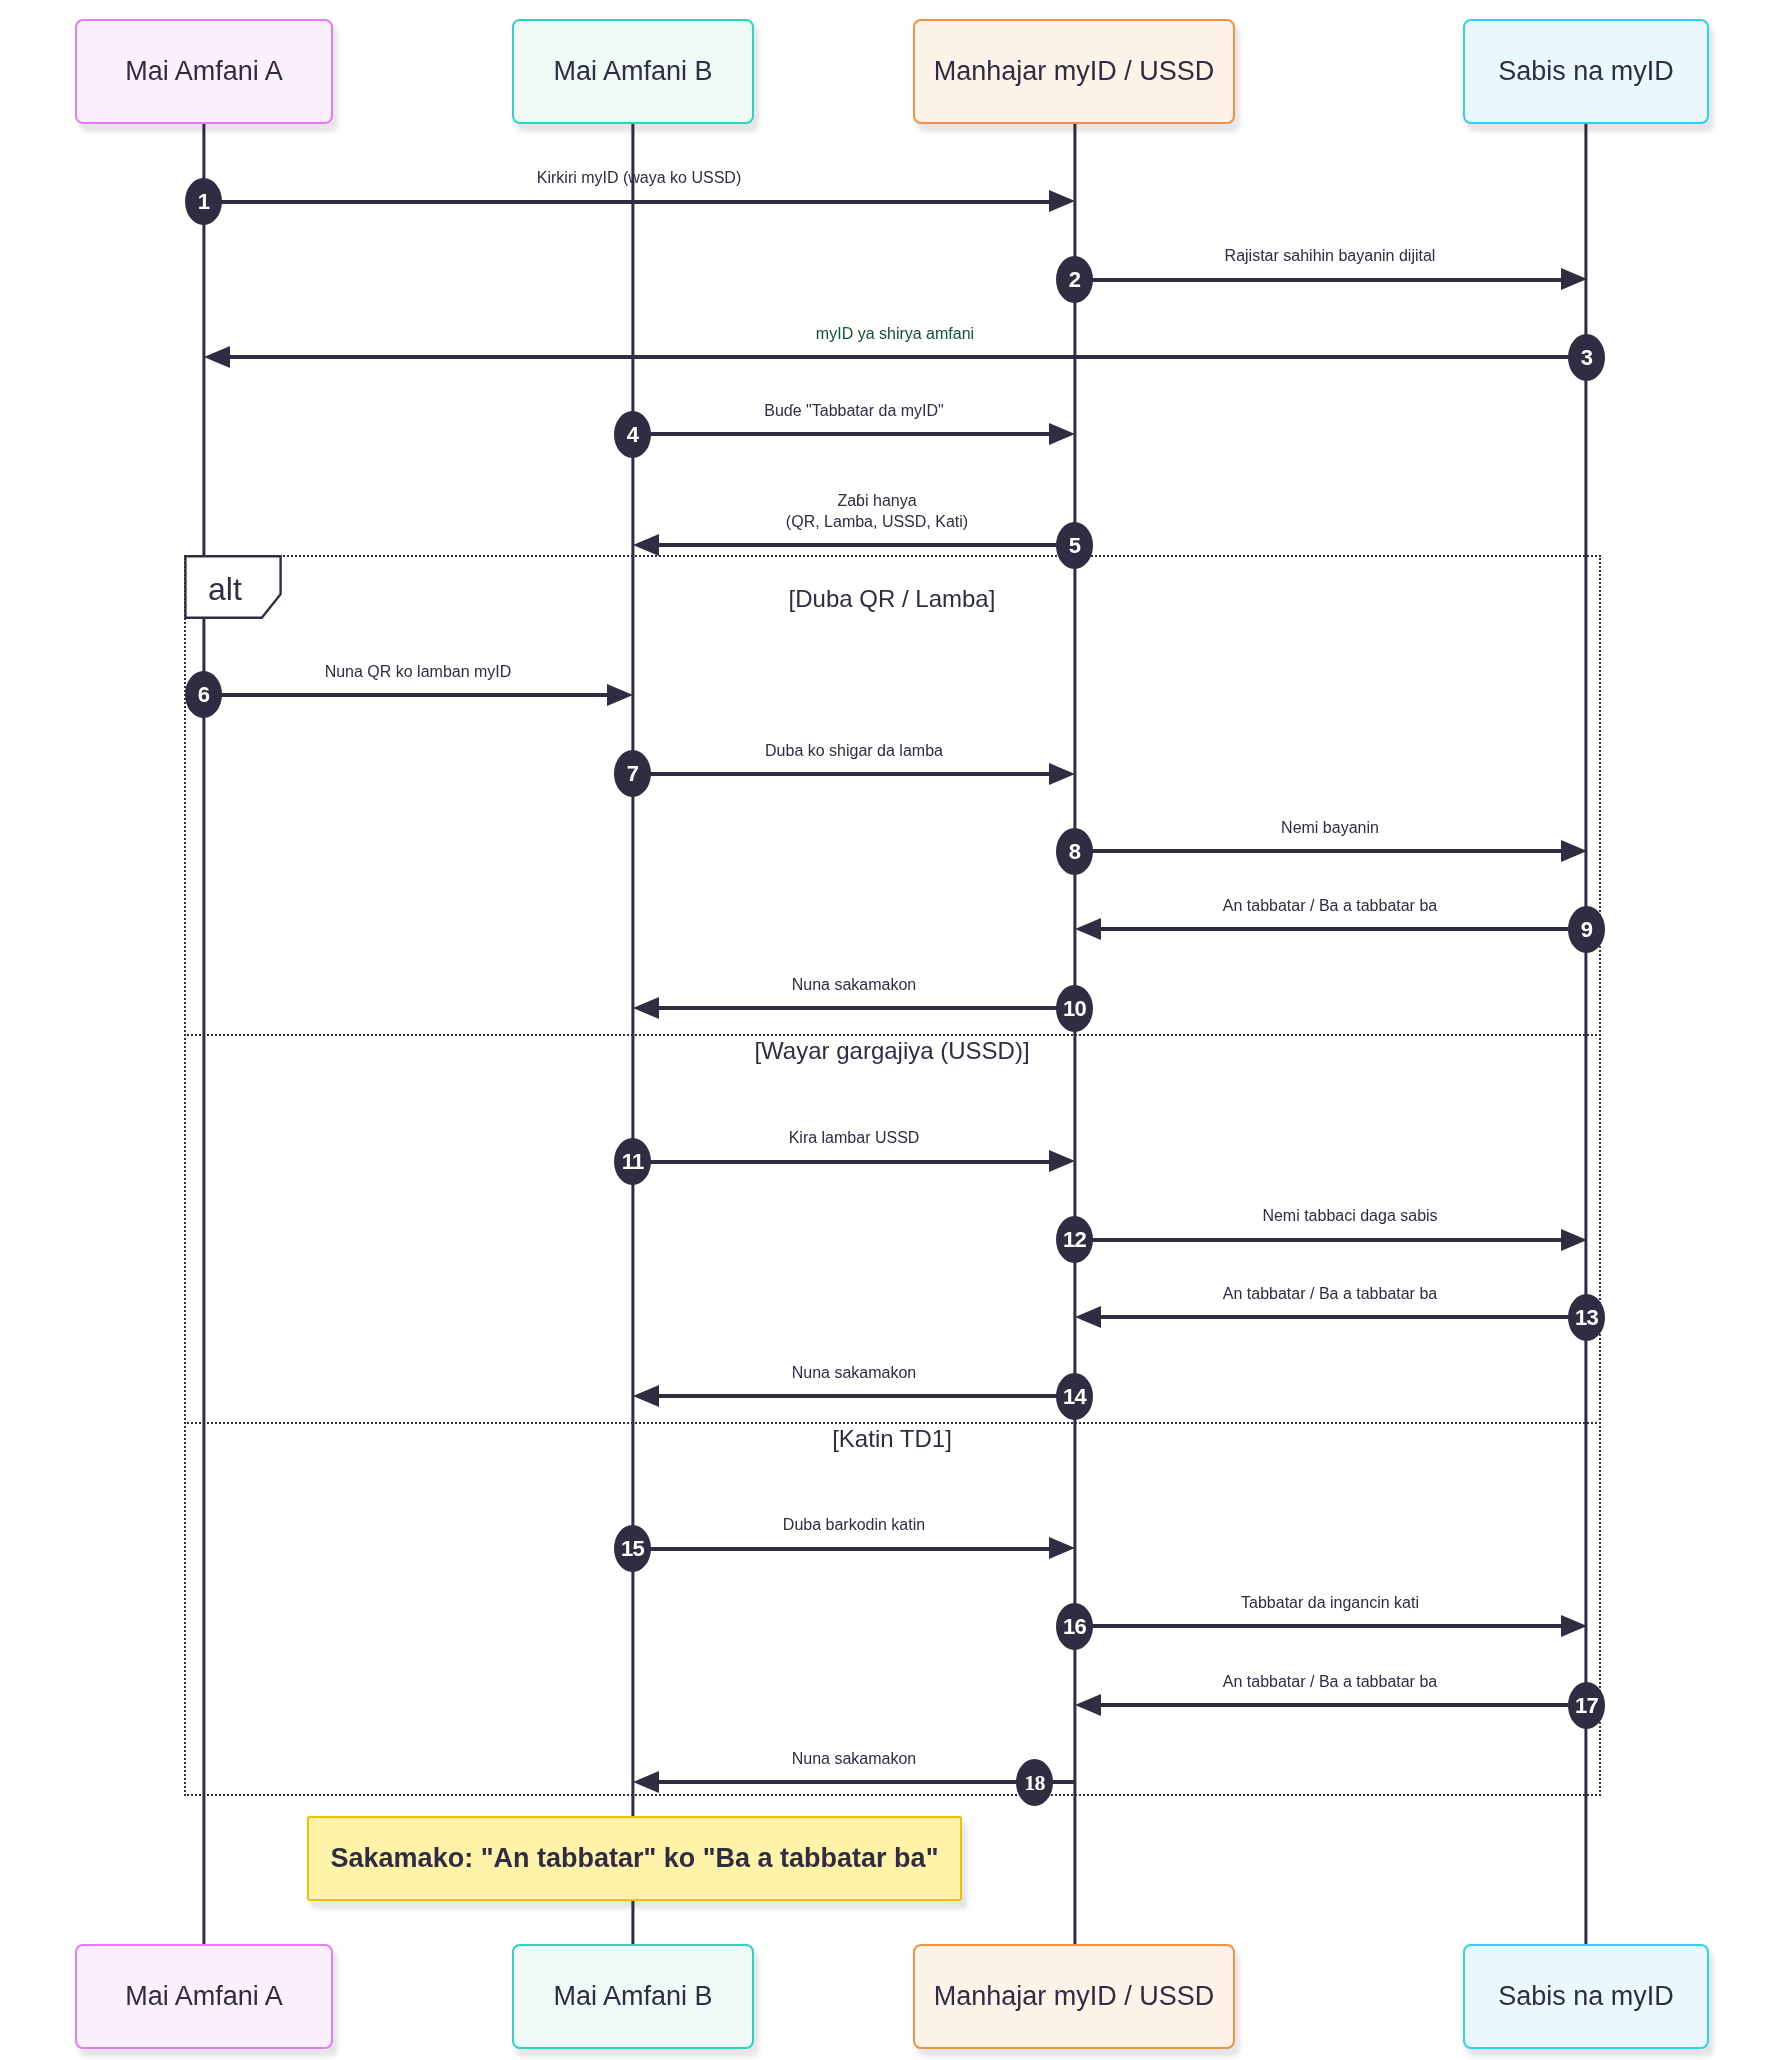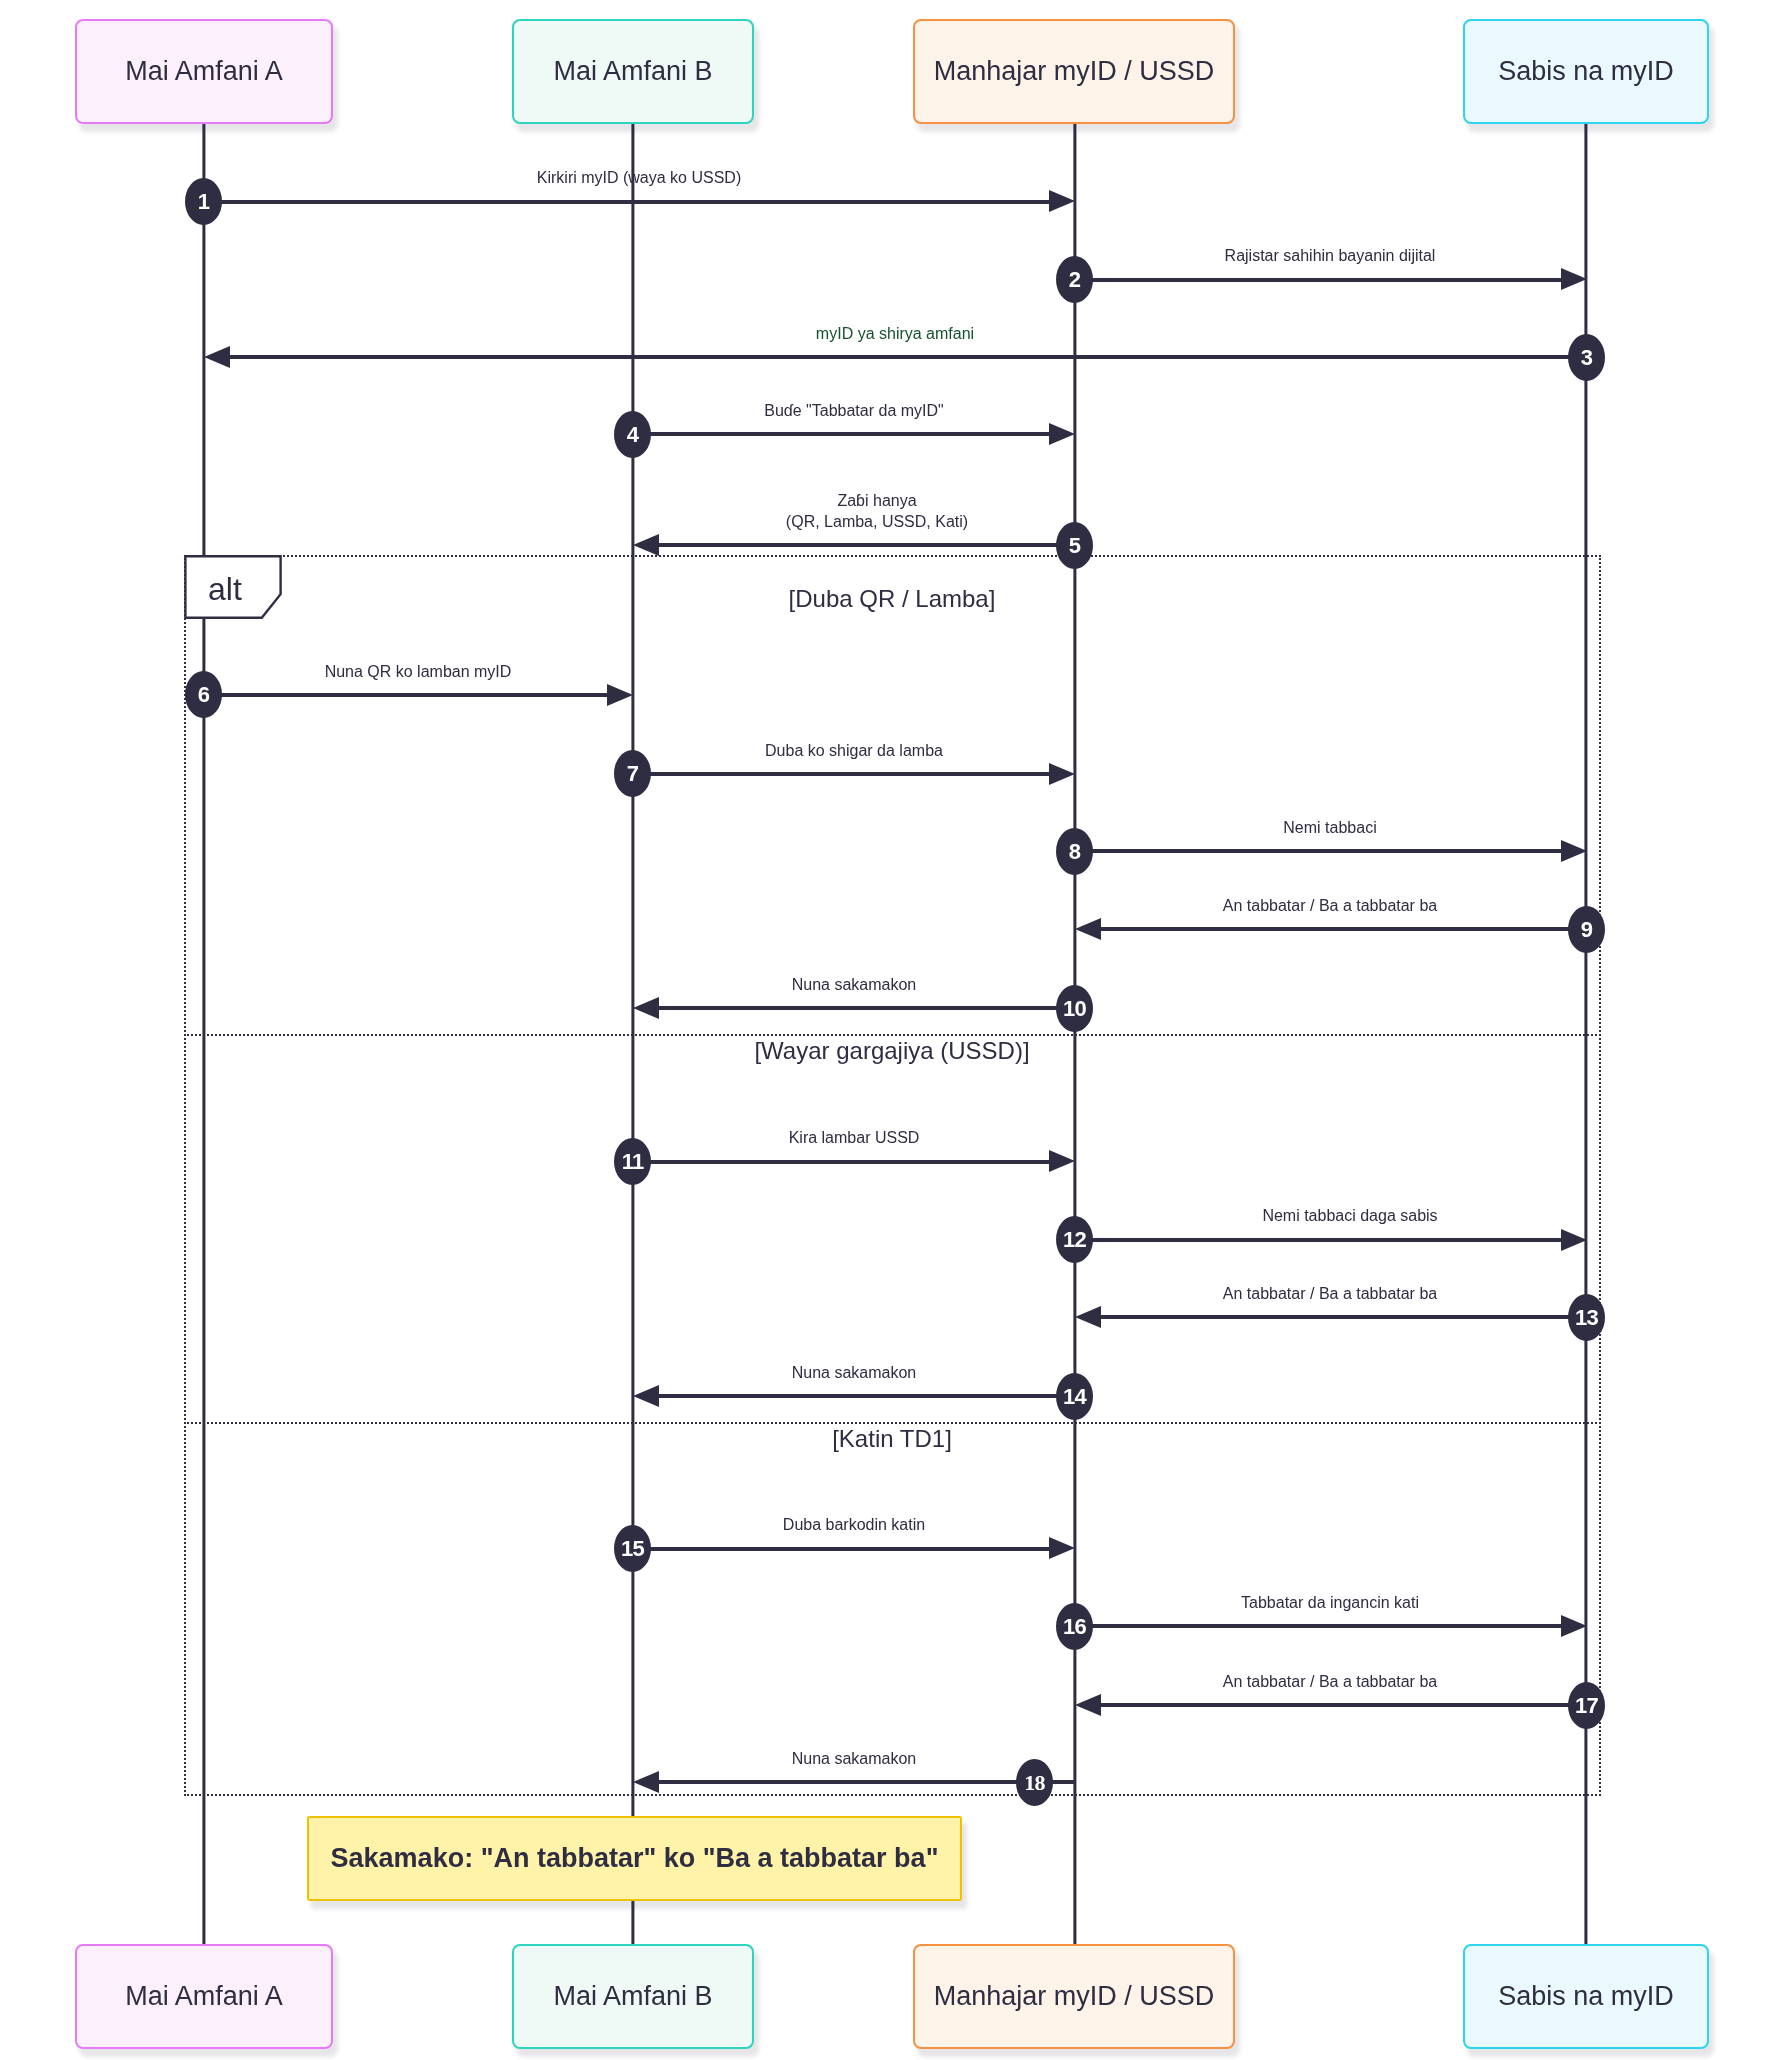--- a/index.html
+++ b/index.html
@@ -100,21 +100,21 @@
     <div class="arrow-head" style="left: 633px; top: 534px; border-right: 26px solid rgb(46, 45, 66);"></div>
     <div class="seq-badge" style="left: 1056px; top: 522px; background: rgb(46, 45, 66);">5</div>
     <div class="msg-label" style="left: 418px; bottom: 1378px; color: rgb(46, 45, 66);">Nuna QR ko lamban myID</div>
     <div class="arrow-line" style="left: 204px; top: 693px; width: 405px; background: rgb(46, 45, 66);"></div>
     <div class="arrow-head" style="left: 607px; top: 684px; border-left: 26px solid rgb(46, 45, 66);"></div>
     <div class="seq-badge" style="left: 185px; top: 671px; background: rgb(46, 45, 66);">6</div>
     <div class="msg-label" style="left: 854px; bottom: 1299px; color: rgb(46, 45, 66);">Duba ko shigar da lamba</div>
     <div class="arrow-line" style="left: 633px; top: 772px; width: 418px; background: rgb(46, 45, 66);"></div>
     <div class="arrow-head" style="left: 1049px; top: 763px; border-left: 26px solid rgb(46, 45, 66);"></div>
     <div class="seq-badge" style="left: 614px; top: 750px; background: rgb(46, 45, 66);">7</div>
-    <div class="msg-label" style="left: 1330px; bottom: 1222px; color: rgb(46, 45, 66);">Nemi tabbaci</div>
+    <div class="msg-label" style="left: 1330px; bottom: 1222px; color: rgb(46, 45, 66);">Nemi bayanin</div>
     <div class="arrow-line" style="left: 1075px; top: 849px; width: 488px; background: rgb(46, 45, 66);"></div>
     <div class="arrow-head" style="left: 1561px; top: 840px; border-left: 26px solid rgb(46, 45, 66);"></div>
     <div class="seq-badge" style="left: 1056px; top: 828px; background: rgb(46, 45, 66);">8</div>
     <div class="msg-label" style="left: 1330px; bottom: 1144px; color: rgb(46, 45, 66);">An tabbatar / Ba a tabbatar ba</div>
     <div class="arrow-line" style="left: 1099px; top: 927px; width: 488px; background: rgb(46, 45, 66);"></div>
     <div class="arrow-head" style="left: 1075px; top: 918px; border-right: 26px solid rgb(46, 45, 66);"></div>
     <div class="seq-badge" style="left: 1568px; top: 906px; background: rgb(46, 45, 66);">9</div>
     <div class="msg-label" style="left: 854px; bottom: 1065px; color: rgb(46, 45, 66);">Nuna sakamakon</div>
     <div class="arrow-line" style="left: 657px; top: 1006px; width: 418px; background: rgb(46, 45, 66);"></div>
     <div class="arrow-head" style="left: 633px; top: 997px; border-right: 26px solid rgb(46, 45, 66);"></div>

